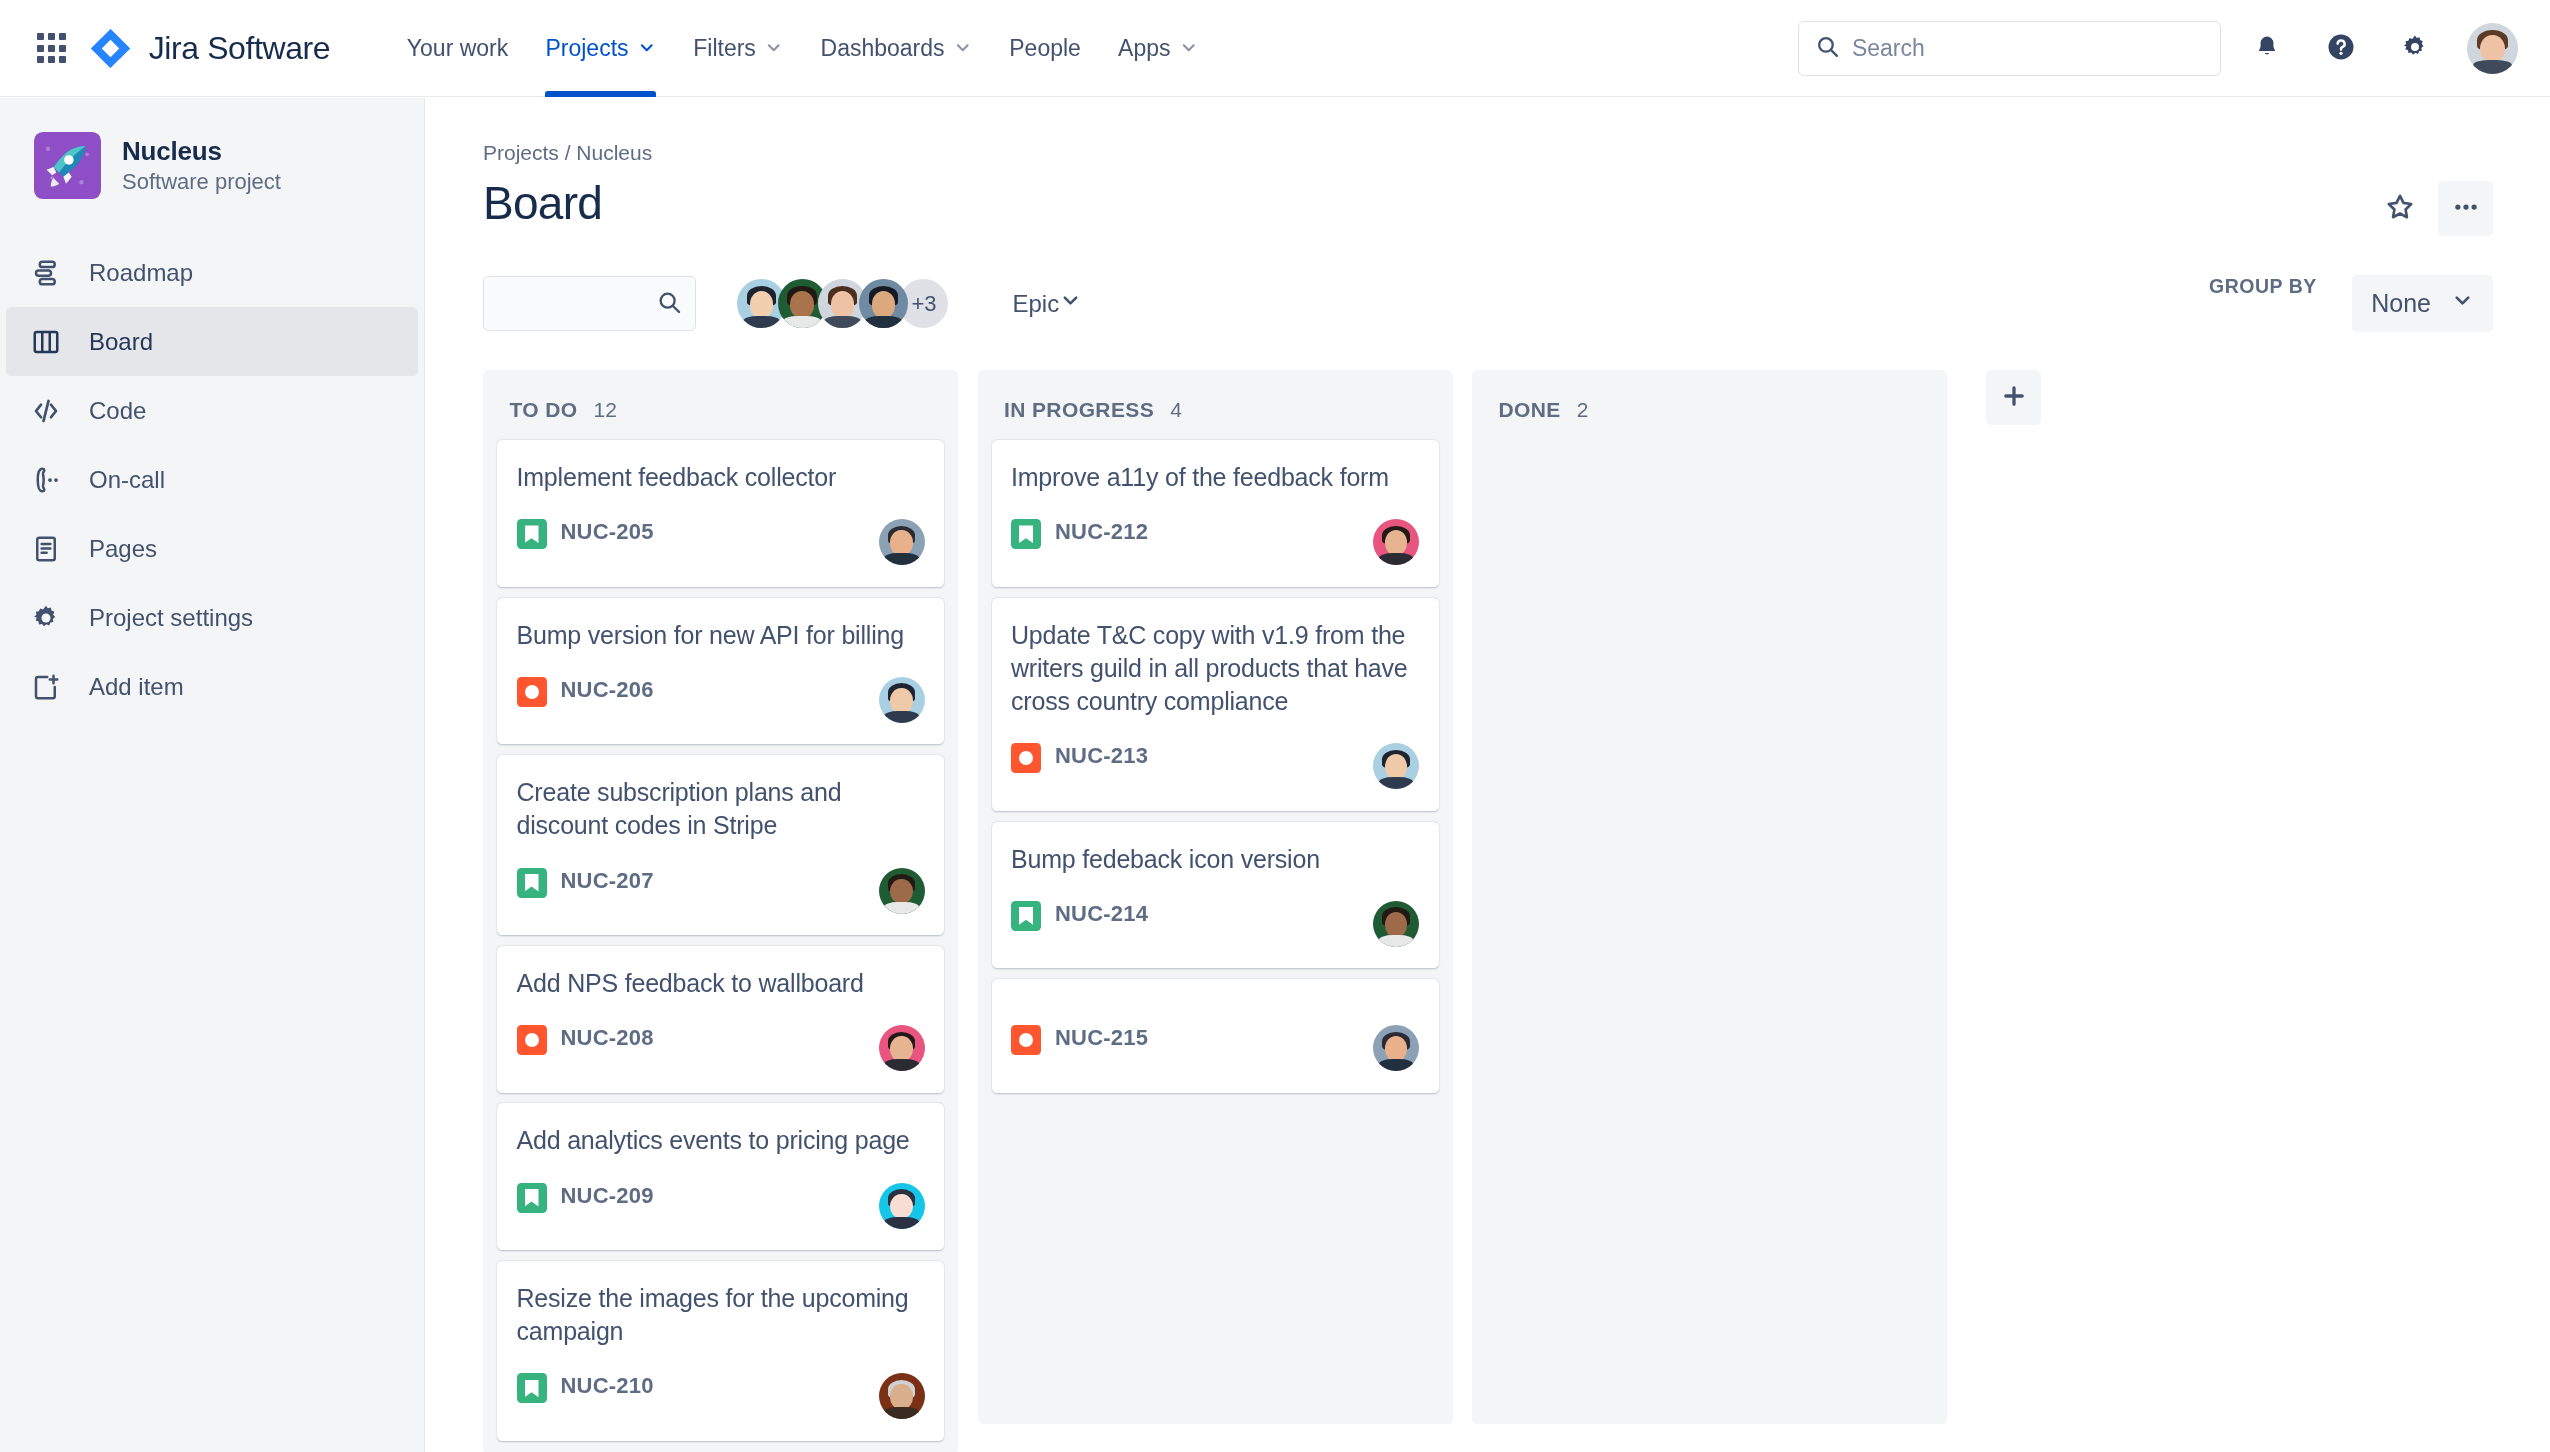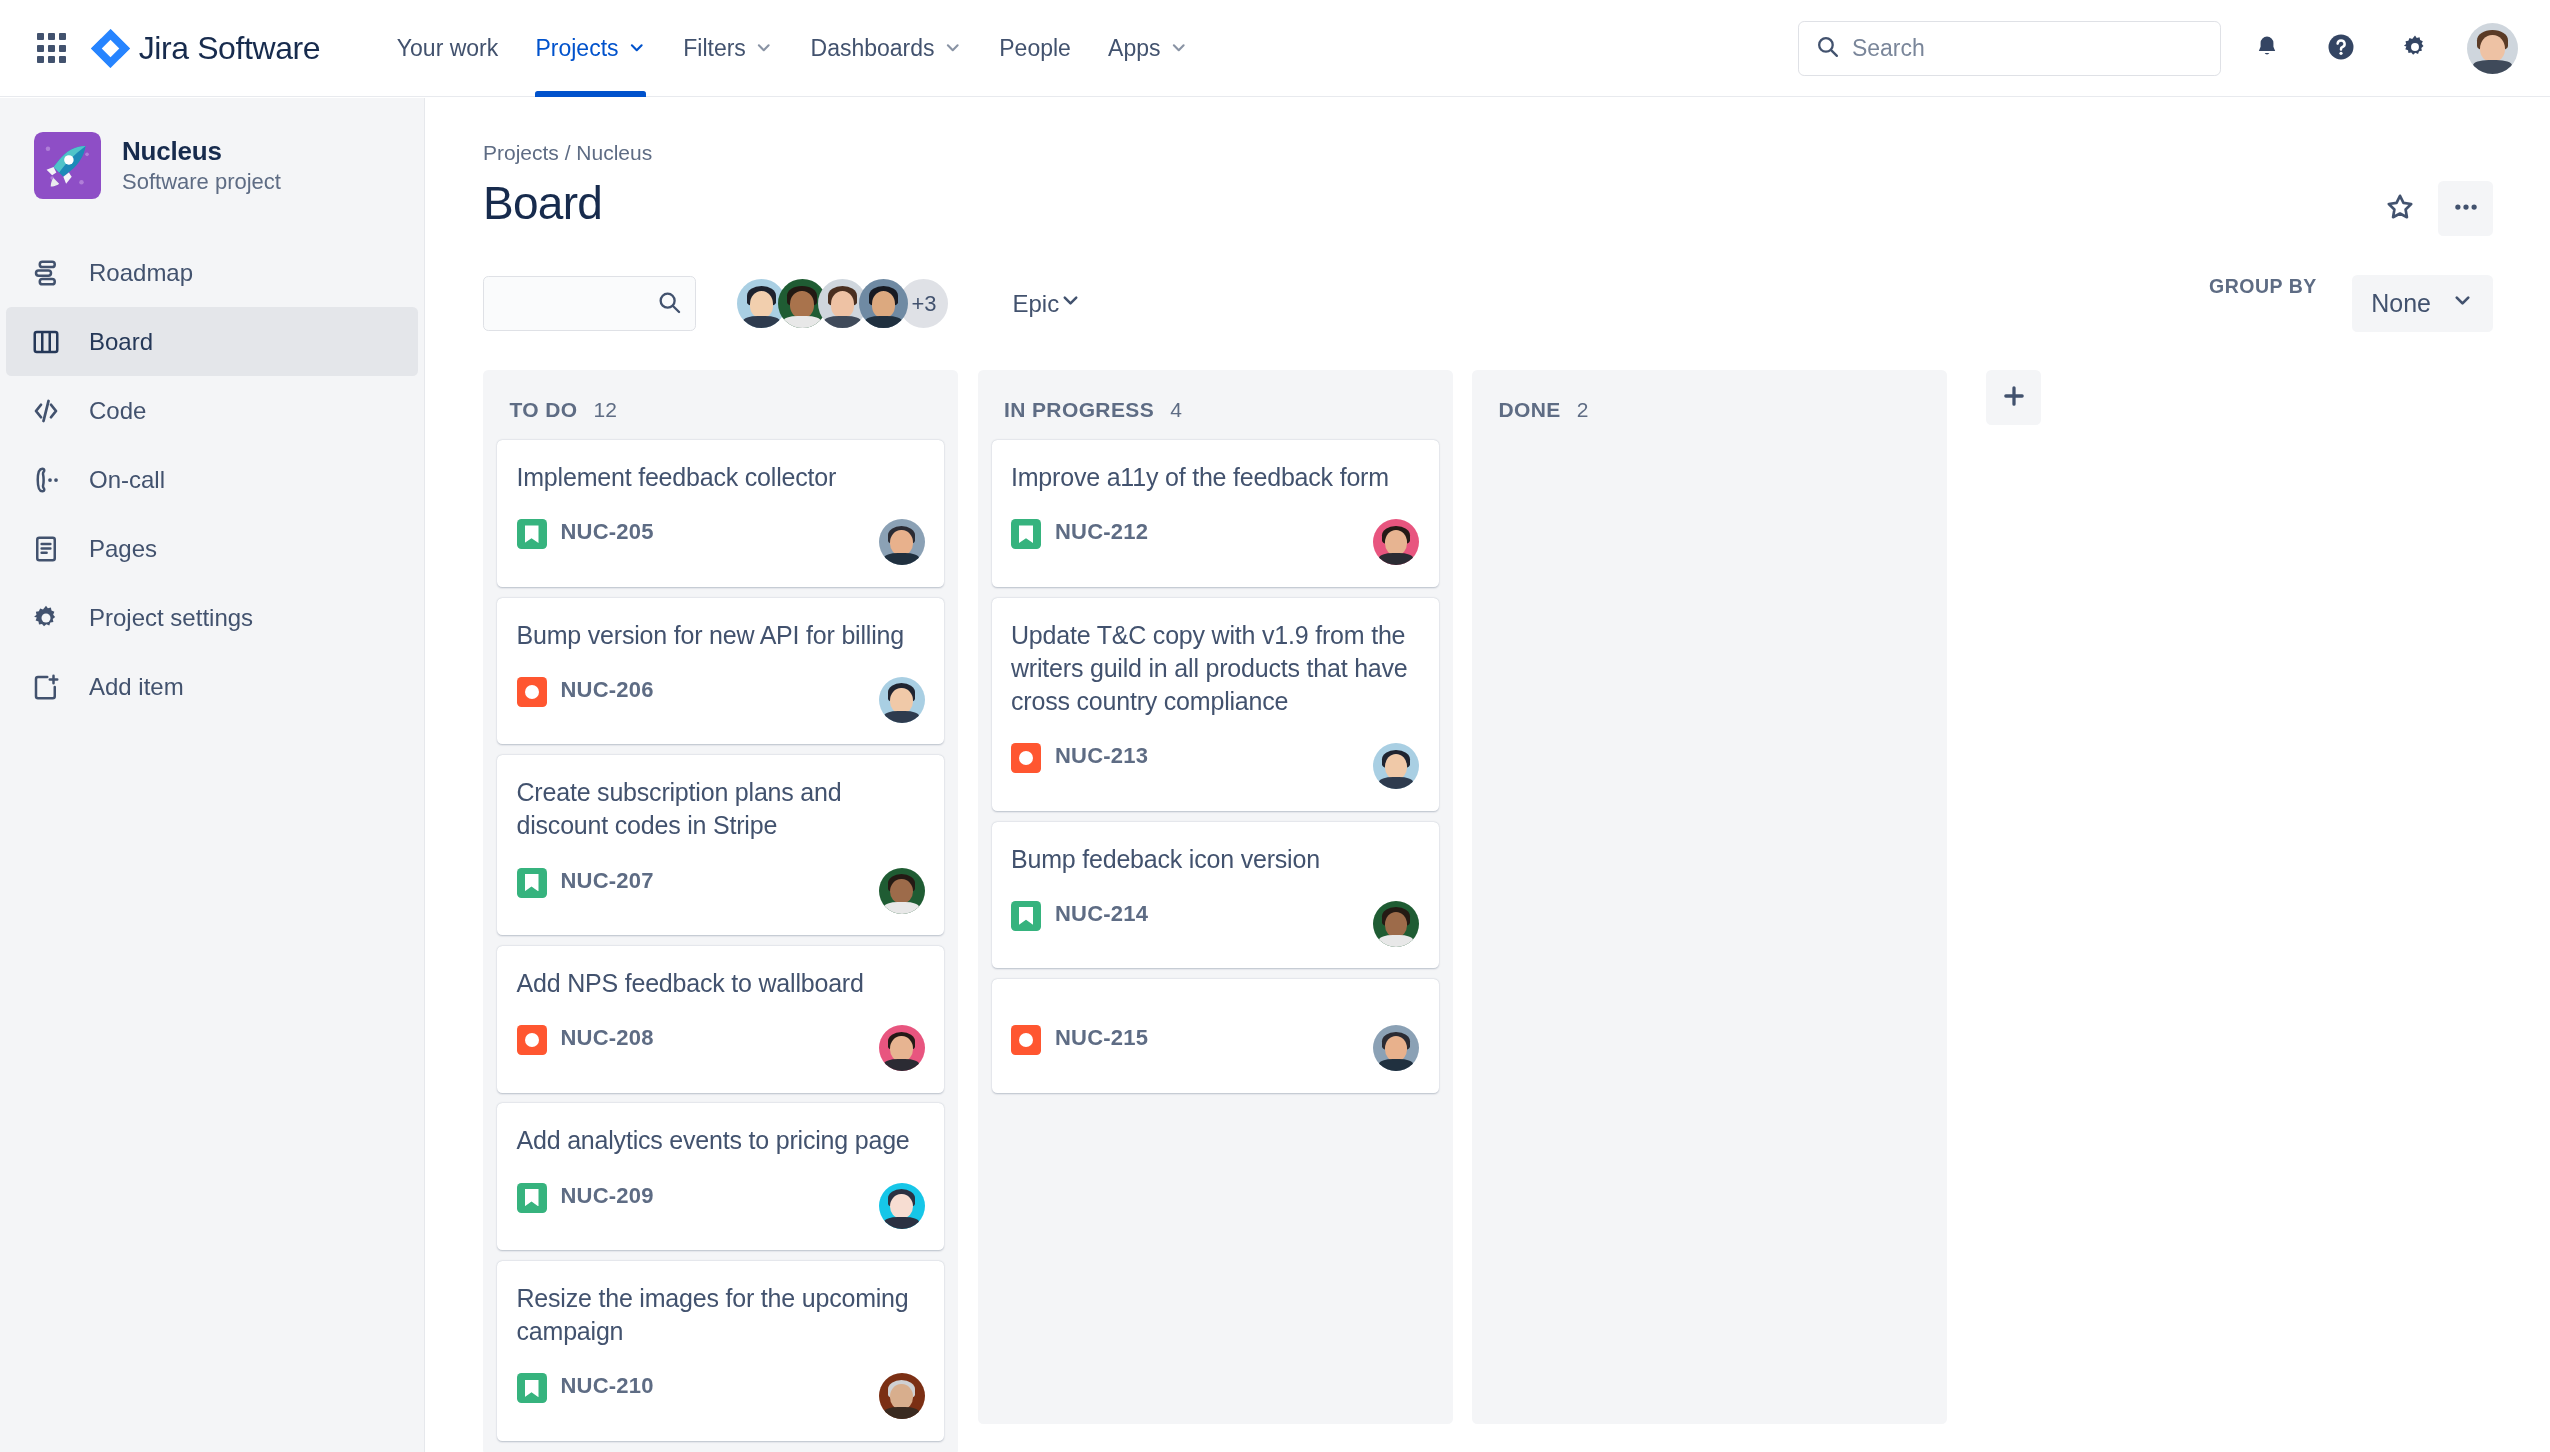--- a/index.html
+++ b/index.html
@@ -22,21 +22,21 @@
   }
   .app-switcher {
     margin-left: 32px;
     width: 39px; height: 39px;
     display: flex; align-items: center; justify-content: center;
     border-radius: 5.3px; cursor: pointer;
   }
   .grid-dots { display: grid; grid-template-columns: repeat(3, 7px); gap: 4.4px; }
   .grid-dots i { display: block; width: 7px; height: 7px; background: #42526e; border-radius: 0.9px; }
 
-  .brand { display: flex; align-items: center; gap: 7px; margin-left: 17.7px; cursor: pointer; }
+  .brand { display: flex; align-items: center; gap: 17px; margin-left: 17.7px; cursor: pointer; }
   .brand-logo { width: 43px; height: 43px; }
   .brand-name {
     font-size: 32px; font-weight: 500; color: #172b4d;
     letter-spacing: -0.4px; white-space: nowrap;
   }
 
   .nav-items { display: flex; align-items: center; margin-left: 58px; height: 97px; }
   .nav-item {
     position: relative; height: 97px;
     display: flex; align-items: center; gap: 8px;

